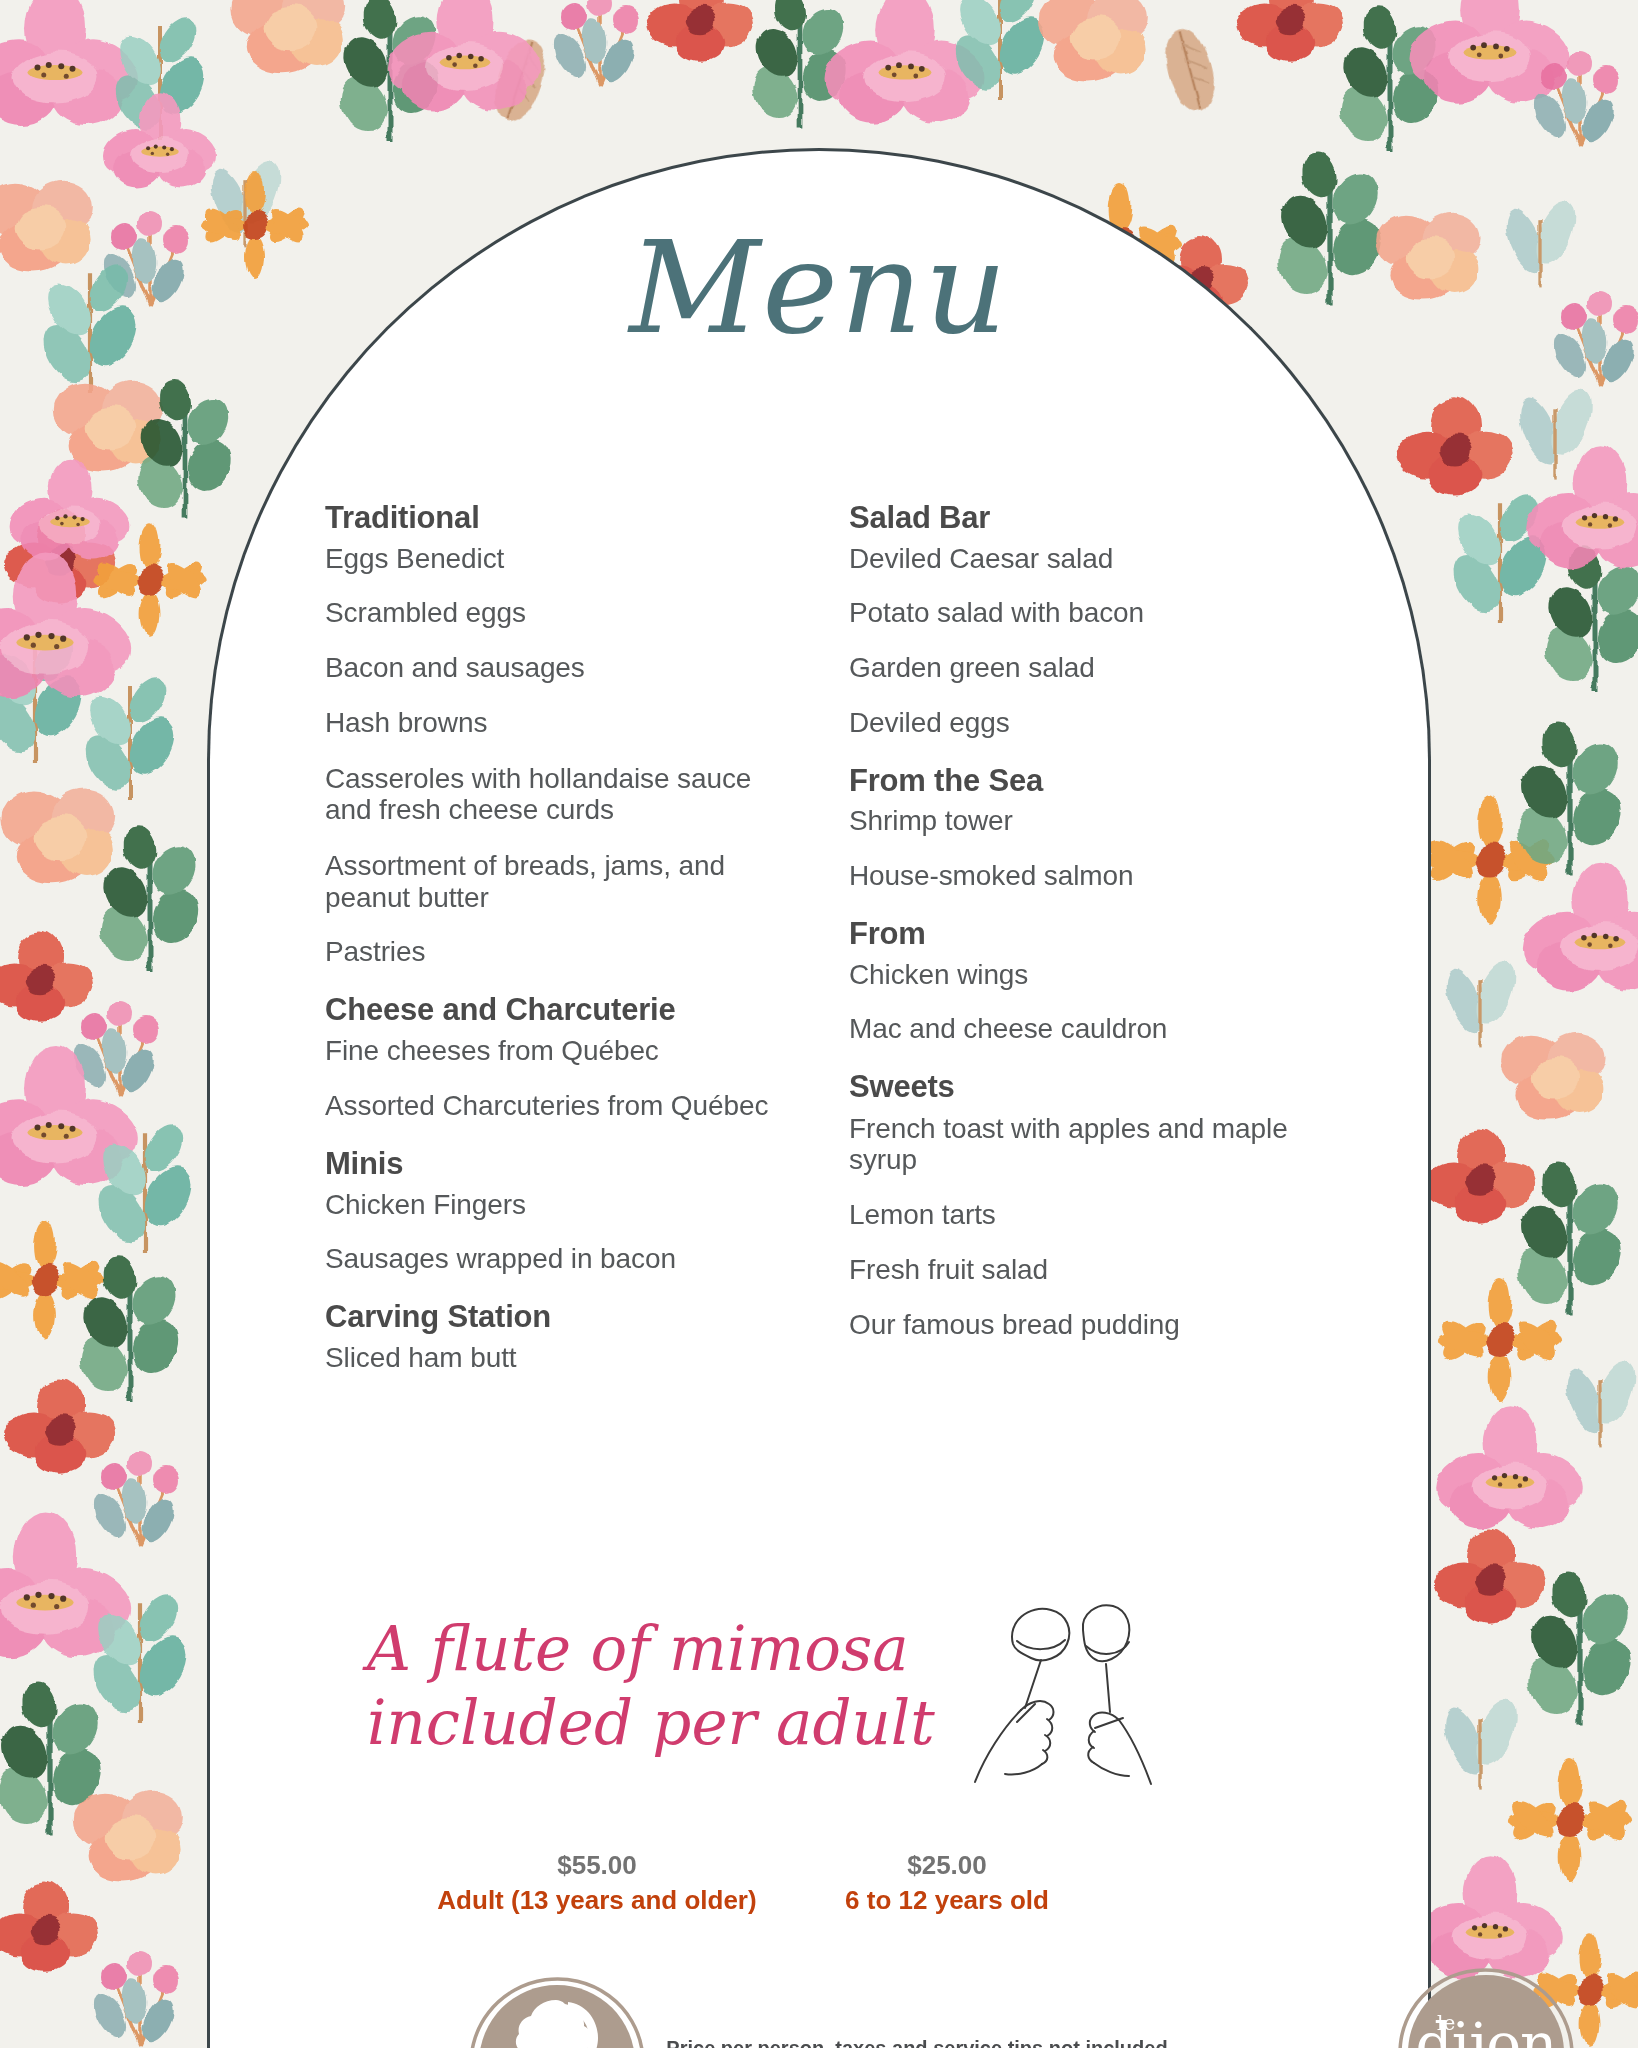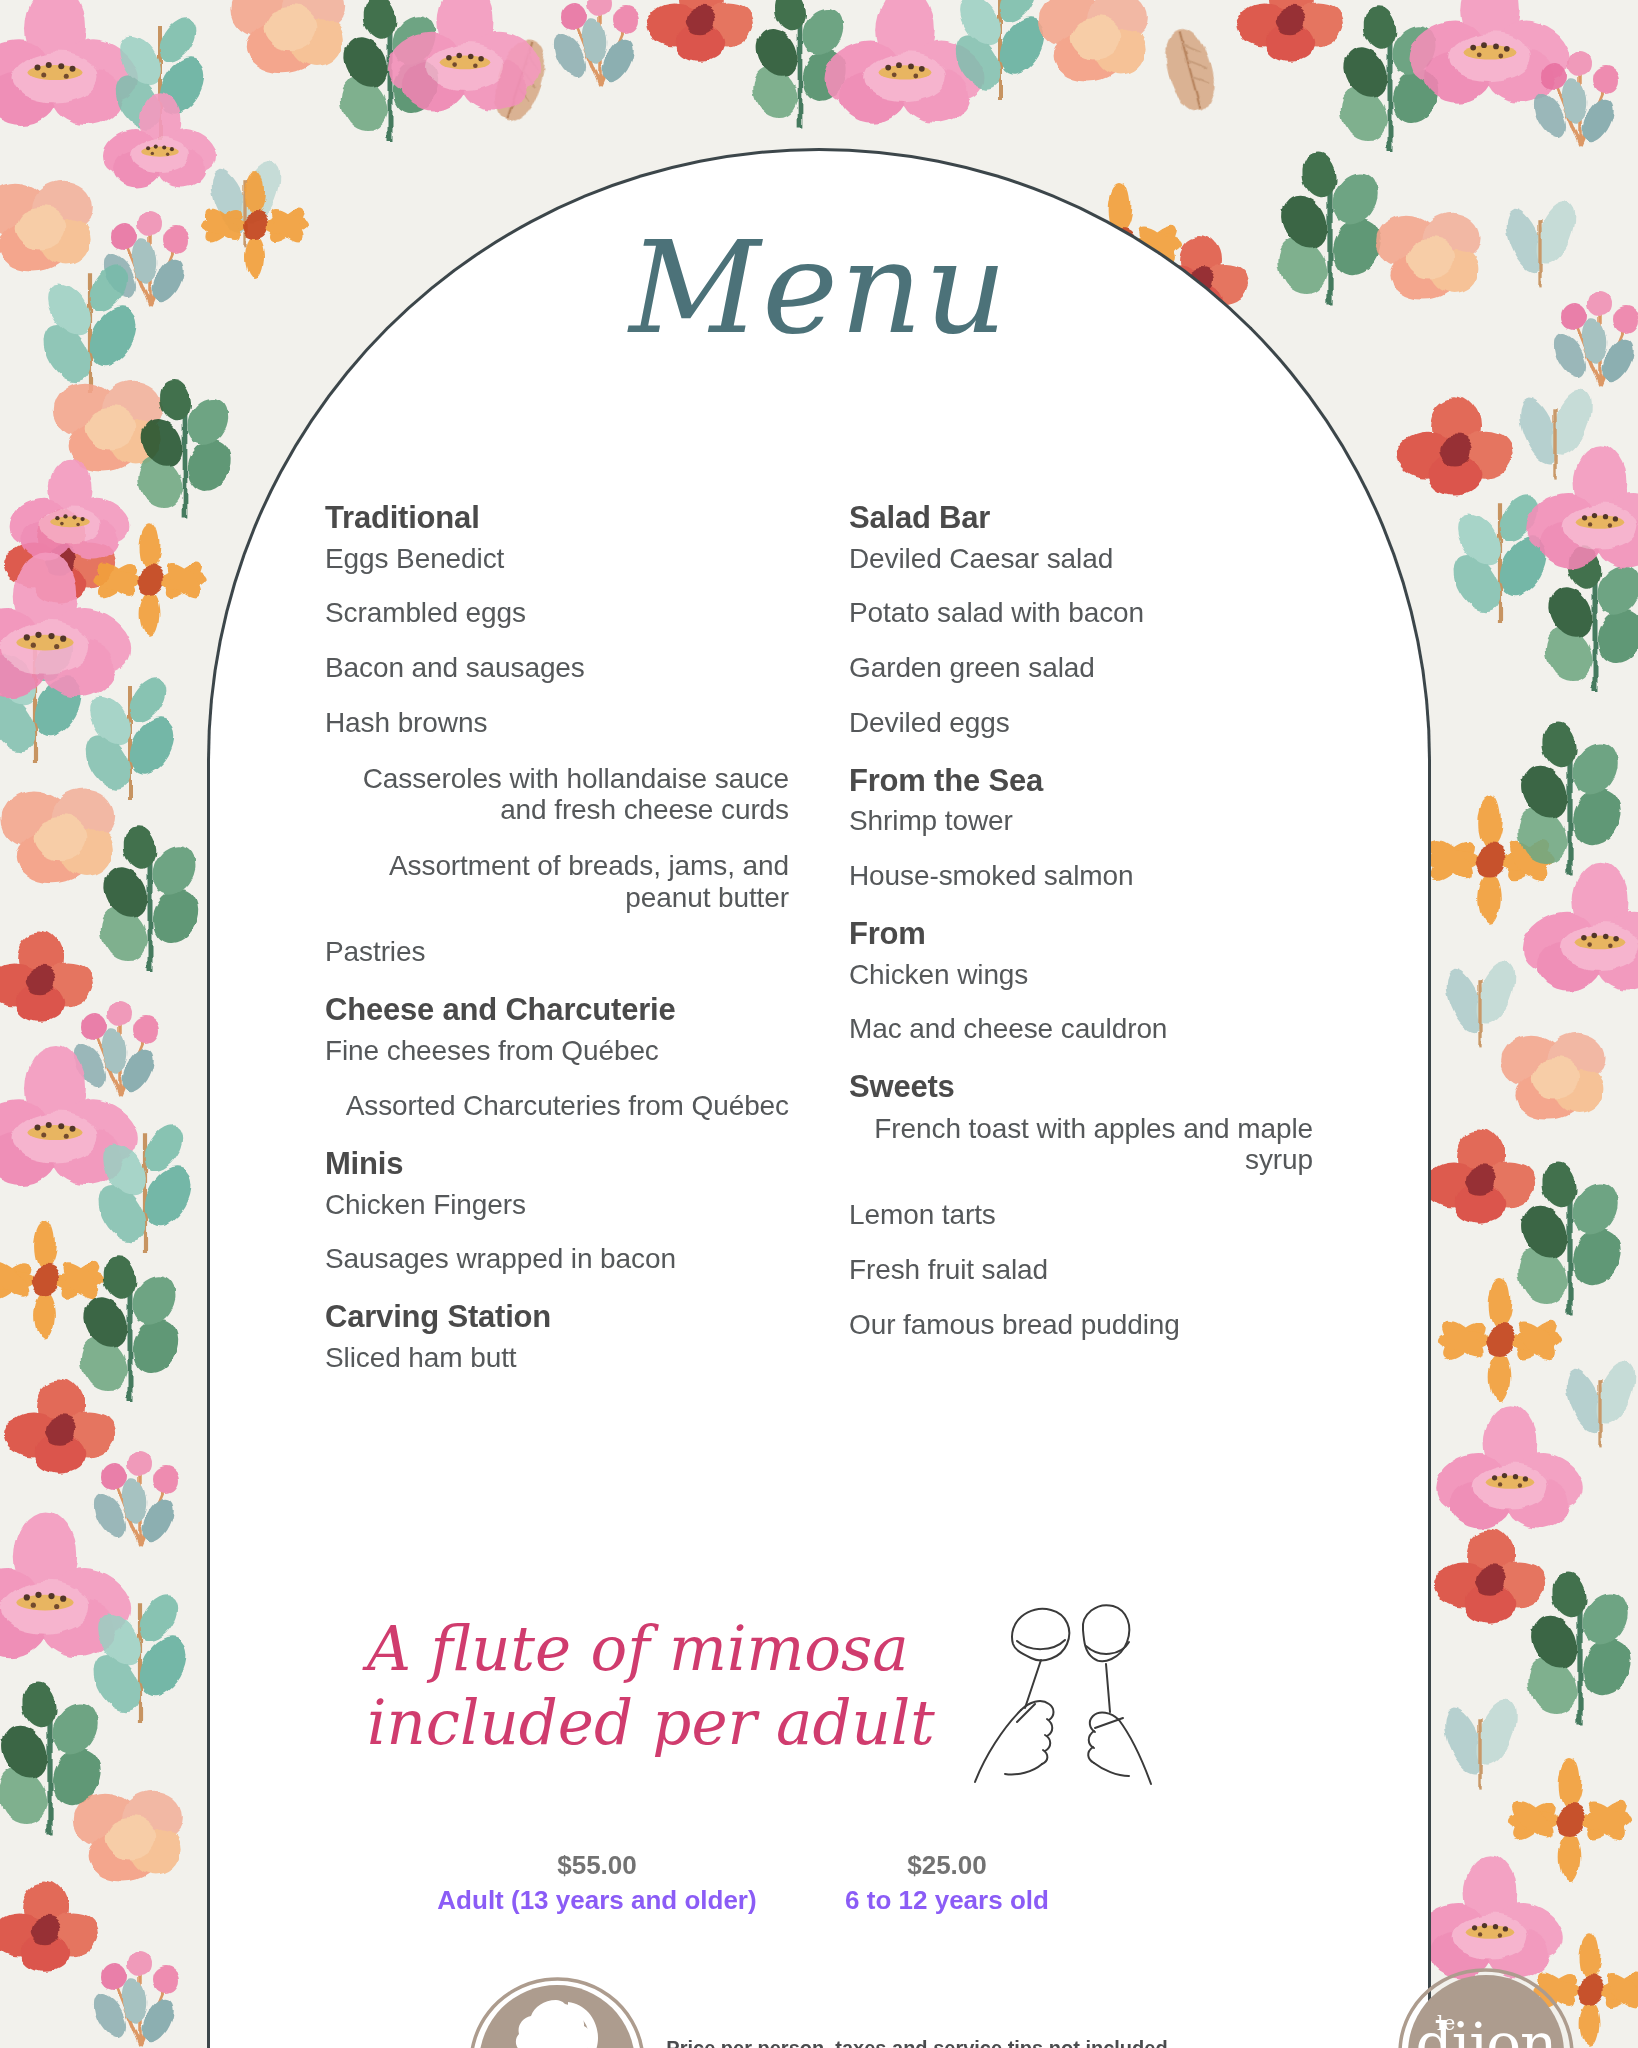--- a/index.html
+++ b/index.html
@@ -69,21 +69,21 @@
   }
   .col > .sec-head:first-child { margin-top: 0; }
   .item {
     font-size: 28px;
     font-weight: 400;
     color: #55585A;
     line-height: 1.1;
     margin-bottom: 24px;
     letter-spacing: -0.1px;
   }
-  .item.two { line-height: 1.13; text-align: right; }
+  .item.two { line-height: 1.13; }
 
   
   .mimosa {
     position:absolute;
     left: 160px; top: 1438px;
     width: 900px;
     display:flex; align-items:center; gap: 20px;
   }
   .mimosa-text {
     font-family: "DejaVu Serif", serif;
@@ -105,21 +105,21 @@
   }
   .price-cell { text-align:center; }
   .price-cell.a { width: 380px; }
   .price-cell.b { width: 320px; }
   .price-cell.c { width: 280px; }
   .price-amt {
     font-size: 26px; font-weight: 700; color: #737373;
     line-height: 1.35;
   }
   .price-lbl {
-    font-size: 26px; font-weight: 700; color: #8b5cf6;
+    font-size: 26px; font-weight: 700; color: #c2410c;
     line-height: 1.35;
   }
 
   
   .footer {
     position:absolute;
     left: 340px; top: 1885px;
     width: 740px;
     text-align:center;
   }

